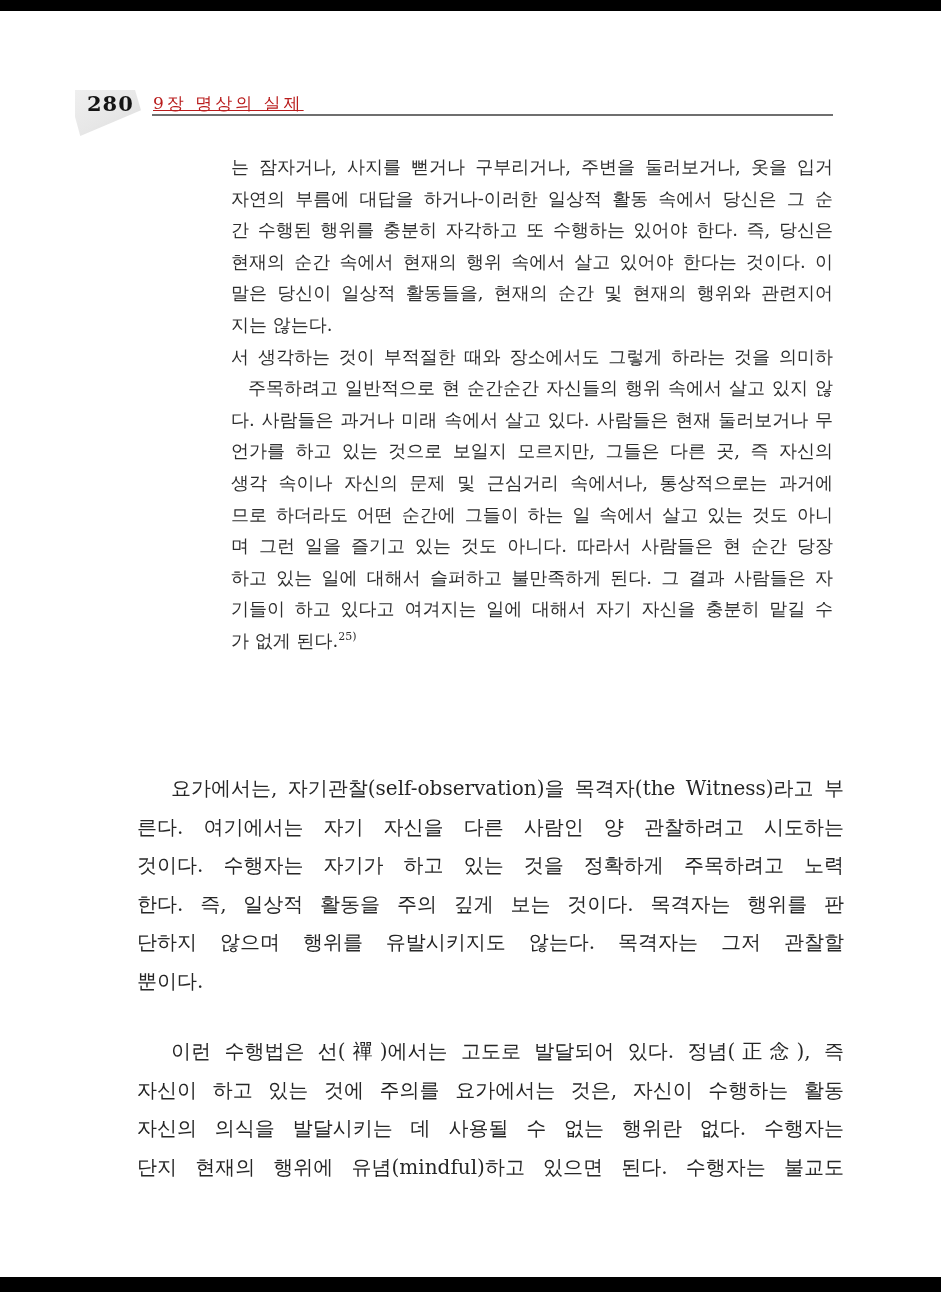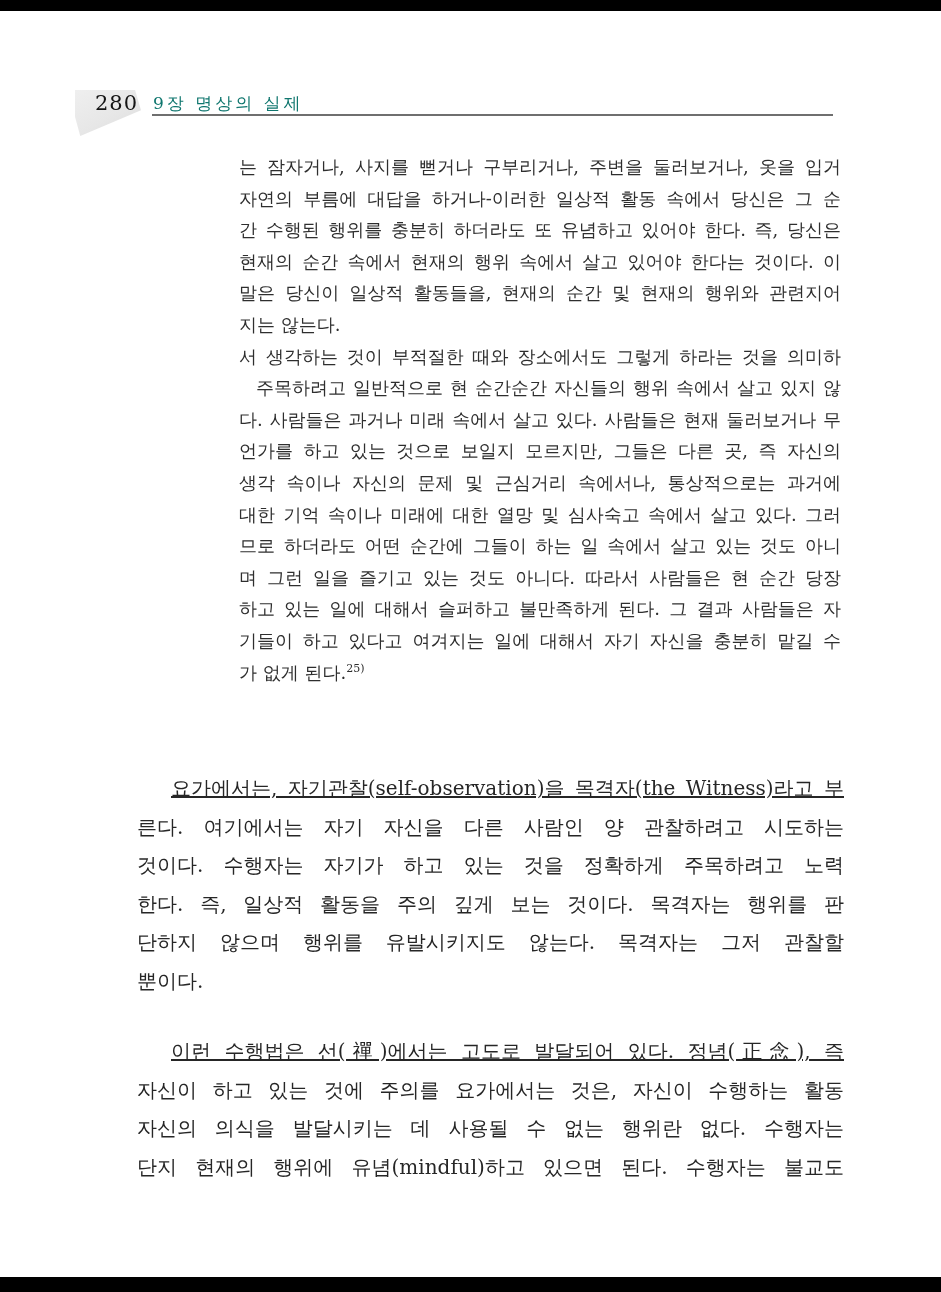--- a/index.html
+++ b/index.html
@@ -14,77 +14,76 @@
   .scan-bar{position:absolute;left:0;width:941px;background:#000;}
   .scan-bar.top{top:0;height:11px;}
   .scan-bar.bottom{top:1277px;height:15px;}
 
   .badge{
     position:absolute;left:75px;top:90px;width:66px;height:46px;
     background:linear-gradient(150deg,#efefef 0%,#e7e7e7 55%,#dcdcdc 100%);
     clip-path:polygon(0% 0%, 91% 0%, 100% 44%, 8% 100%, 0% 58%);
   }
   .badge span{
-    display:block;padding:1px 0 0 20px;
-    font-size:21px;font-weight:normal;color:#141414;letter-spacing:1px;
+    display:block;padding:1px 0 0 12px;
+    font-size:21px;font-weight:bold;color:#141414;letter-spacing:1px;
   }
   .chapter{
     position:absolute;left:153px;top:92px;
-    font-size:17px;color:#0f766e;letter-spacing:3px;
+    font-size:17px;color:#b91c1c;letter-spacing:3px;text-decoration:underline;
   }
   .header-rule{
     position:absolute;left:152px;top:114px;width:681px;height:2px;
     background:#6f6f6f;
   }
 
   .quote{
     position:absolute;left:231px;top:151px;width:602px;
-    font-size:18px;line-height:31.6px;color:#2e2e2e;margin-left:8px;
+    font-size:18px;line-height:31.6px;color:#2e2e2e;
   }
   .para{
     position:absolute;left:137px;width:707px;
     font-size:20px;line-height:38.5px;color:#262626;
   }
   .para.p1{top:769px;}
   .para.p2{top:1032px;}
 
   .ln{white-space:nowrap;}
   .ln.j{text-align:justify;text-align-last:justify;white-space:normal;}
   .ln.ind1{text-indent:0.95em;}
-  .ln.ind15{text-indent:1.7em;text-decoration:underline;}
+  .ln.ind15{text-indent:1.7em;}
   sup.fnote{font-size:11px;vertical-align:super;line-height:0;}
 </style>
 </head>
 <body>
 
 <div class="page">
 
   <div class="scan-bar top"></div>
   <div class="scan-bar bottom"></div>
 
   <div class="badge">
     <span>280</span>
   </div>
 
   <div class="chapter">9장 명상의 실제</div>
   <div class="header-rule"></div>
 
   <div class="quote">
     <div class="ln j">는 잠자거나, 사지를 뻗거나 구부리거나, 주변을 둘러보거나, 옷을 입거</div>
     <div class="ln j">자연의 부름에 대답을 하거나-이러한 일상적 활동 속에서 당신은 그 순</div>
-    <div class="ln j">간 수행된 행위를 충분히 하더라도 또 유념하고 있어야 한다. 즉, 당신은</div>
+    <div class="ln j">간 수행된 행위를 충분히 자각하고 또 수행하는 있어야 한다. 즉, 당신은</div>
     <div class="ln j">현재의 순간 속에서 현재의 행위 속에서 살고 있어야 한다는 것이다. 이</div>
     <div class="ln j">말은 당신이 일상적 활동들을, 현재의 순간 및 현재의 행위와 관련지어</div>
     <div class="ln">지는 않는다.</div>
     <div class="ln j">서 생각하는 것이 부적절한 때와 장소에서도 그렇게 하라는 것을 의미하</div>
     <div class="ln j ind1">주목하려고 일반적으로 현 순간순간 자신들의 행위 속에서 살고 있지 않</div>
     <div class="ln j">다. 사람들은 과거나 미래 속에서 살고 있다. 사람들은 현재 둘러보거나 무</div>
     <div class="ln j">언가를 하고 있는 것으로 보일지 모르지만, 그들은 다른 곳, 즉 자신의</div>
     <div class="ln j">생각 속이나 자신의 문제 및 근심거리 속에서나, 통상적으로는 과거에</div>
-    <div class="ln j">대한 기억 속이나 미래에 대한 열망 및 심사숙고 속에서 살고 있다. 그러</div>
     <div class="ln j">므로 하더라도 어떤 순간에 그들이 하는 일 속에서 살고 있는 것도 아니</div>
     <div class="ln j">며 그런 일을 즐기고 있는 것도 아니다. 따라서 사람들은 현 순간 당장</div>
     <div class="ln j">하고 있는 일에 대해서 슬퍼하고 불만족하게 된다. 그 결과 사람들은 자</div>
     <div class="ln j">기들이 하고 있다고 여겨지는 일에 대해서 자기 자신을 충분히 맡길 수</div>
     <div class="ln"><span>가 없게 된다.</span><sup class="fnote">25)</sup></div>
   </div>
 
   <div class="para p1">
     <div class="ln j ind15">요가에서는, 자기관찰(self-observation)을 목격자(the Witness)라고 부</div>
     <div class="ln j">른다. 여기에서는 자기 자신을 다른 사람인 양 관찰하려고 시도하는</div>

